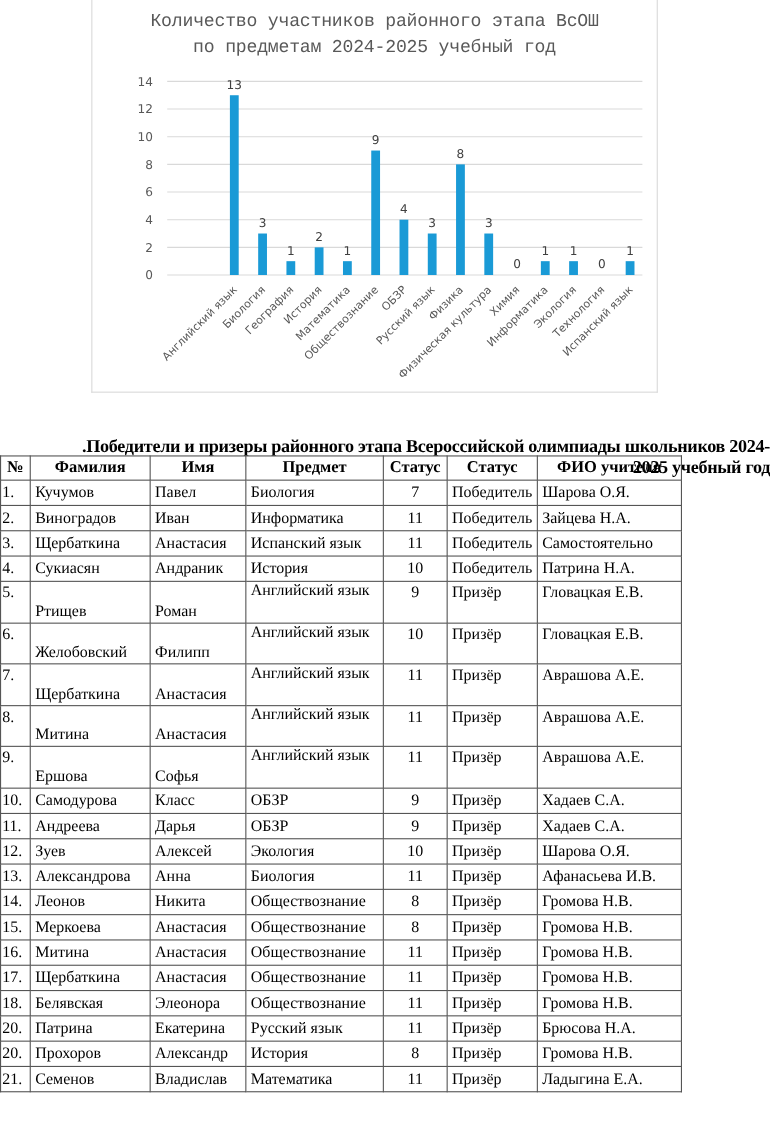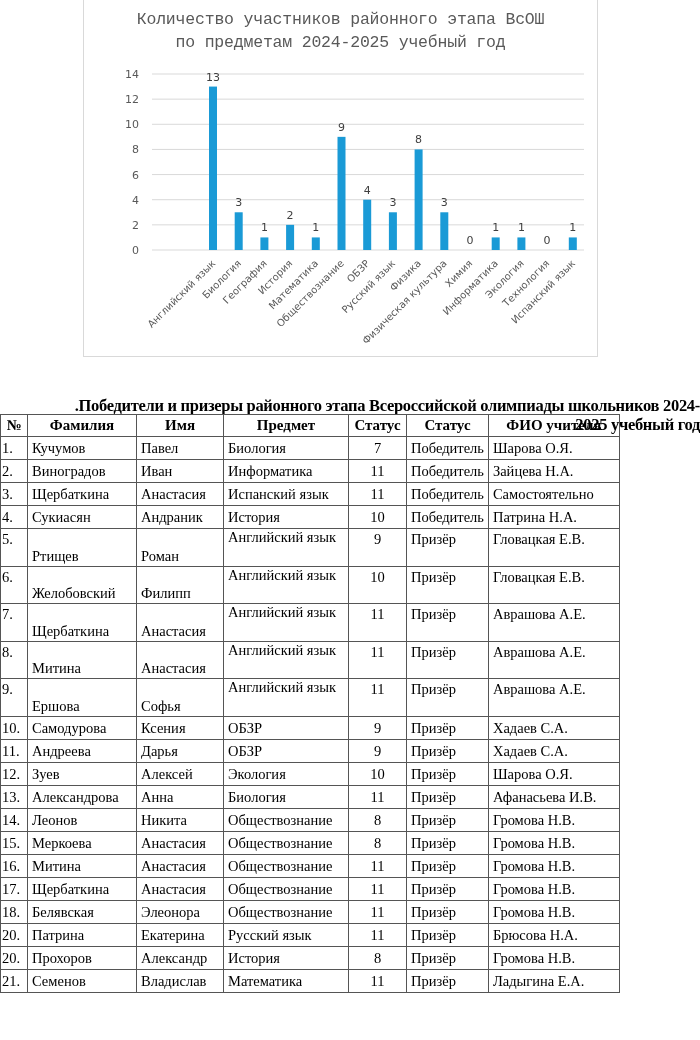--- a/index.html
+++ b/index.html
@@ -192,21 +192,21 @@
         <td class="fam">Ершова</td>
         <td class="name">Софья</td>
         <td class="subj">Английский язык</td>
         <td class="cls">11</td>
         <td class="status">Призёр</td>
         <td class="teacher">Аврашова А.Е.</td>
       </tr>
       <tr>
         <td class="num">10.</td>
         <td class="fam">Самодурова</td>
-        <td class="name">Ксения</td>
+        <td class="name">Класс</td>
         <td class="subj">ОБЗР</td>
         <td class="cls">9</td>
         <td class="status">Призёр</td>
         <td class="teacher">Хадаев С.А.</td>
       </tr>
       <tr>
         <td class="num">11.</td>
         <td class="fam">Андреева</td>
         <td class="name">Дарья</td>
         <td class="subj">ОБЗР</td>

